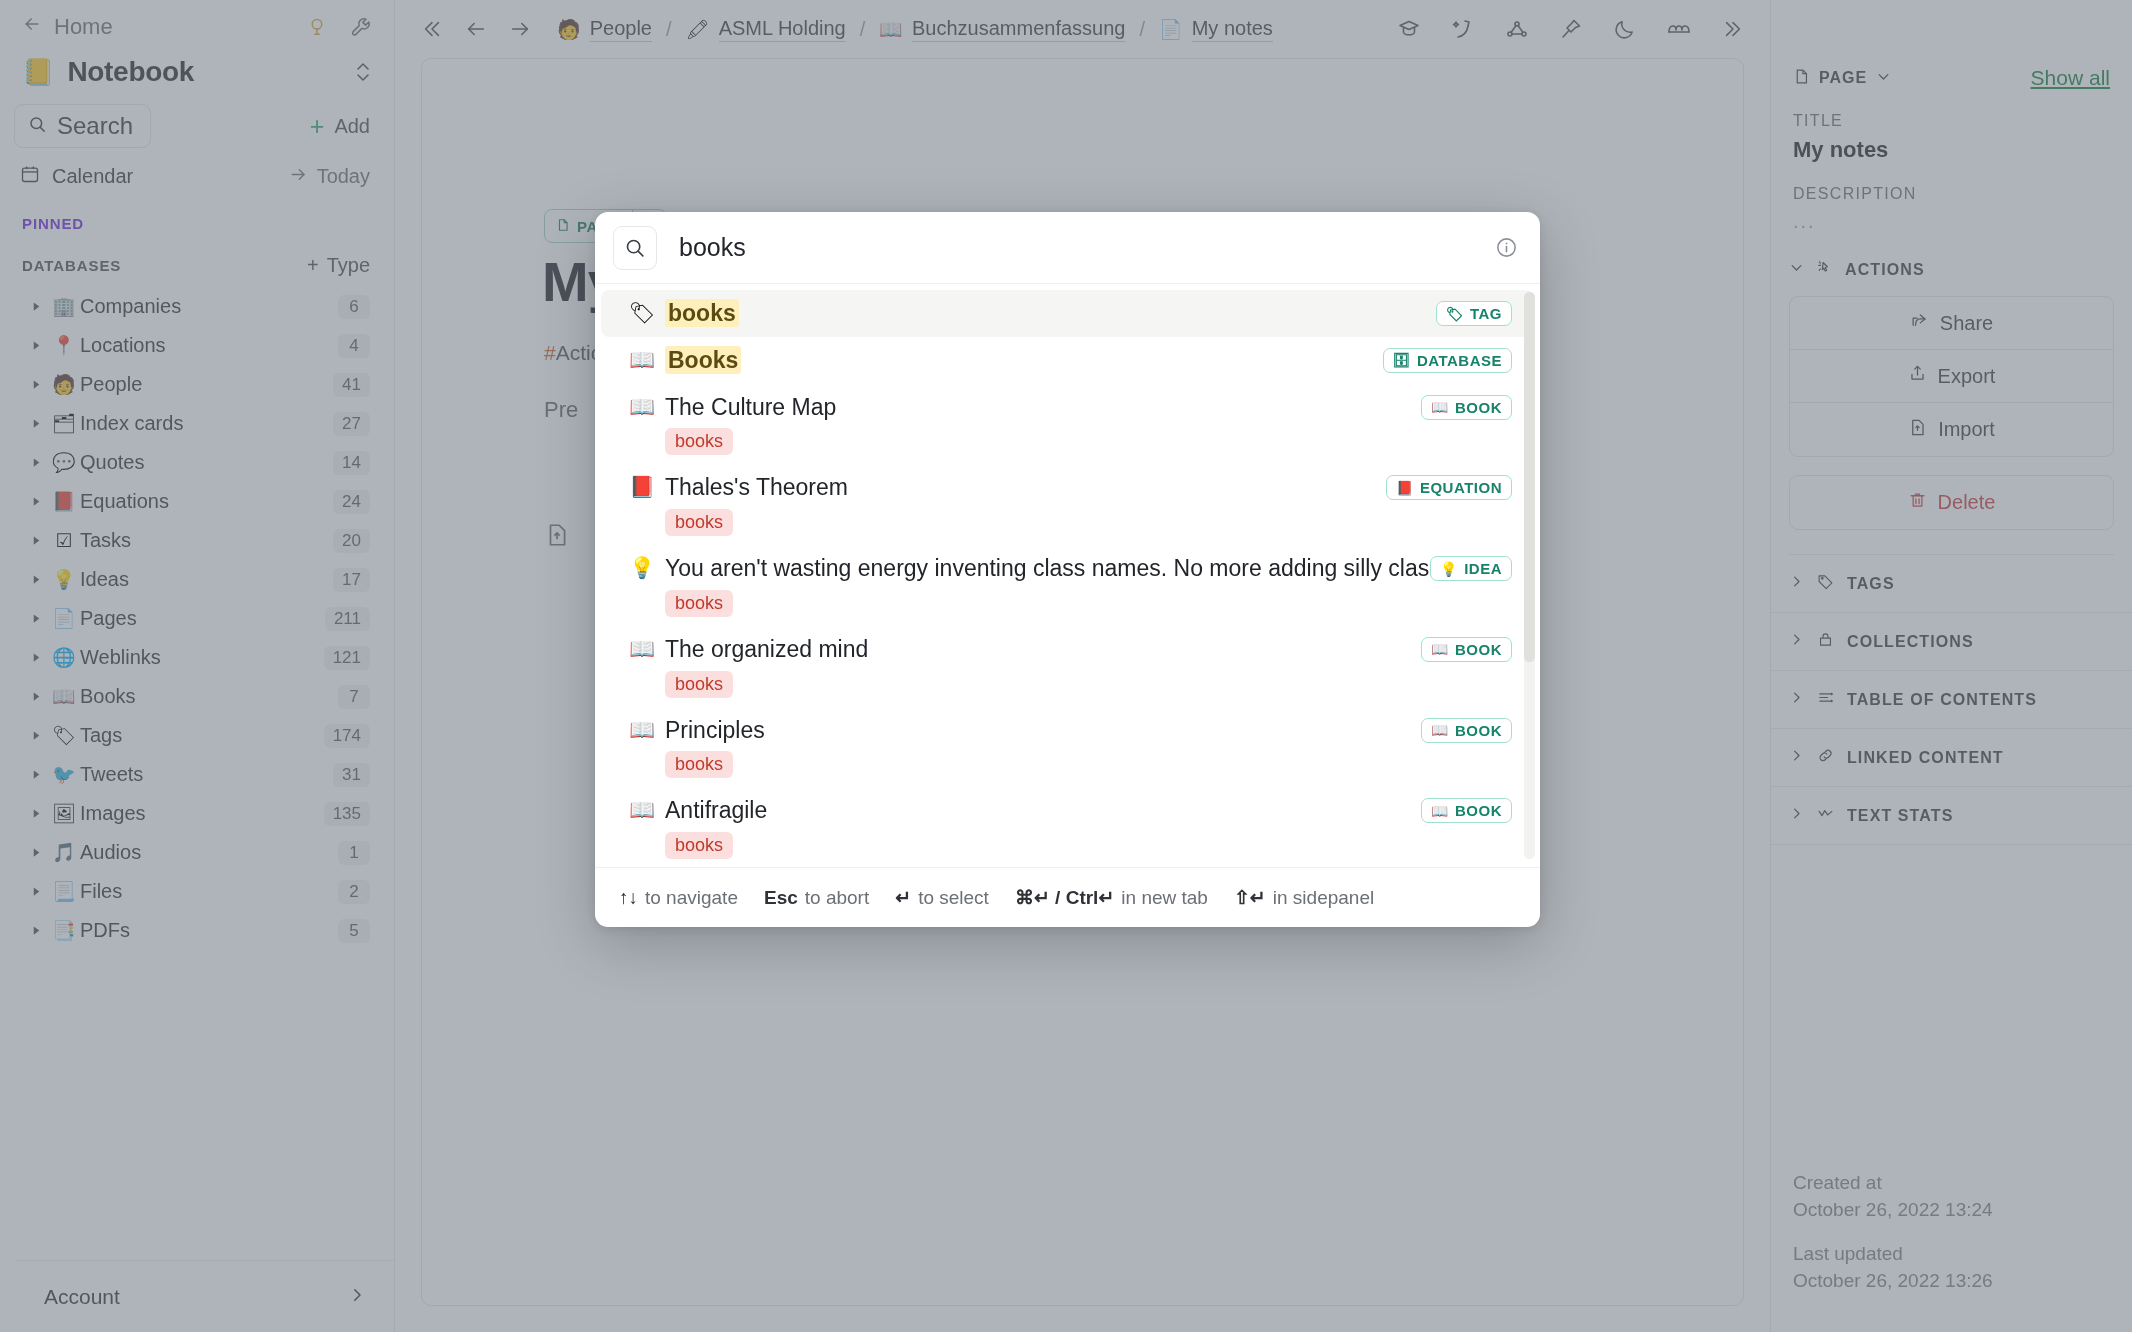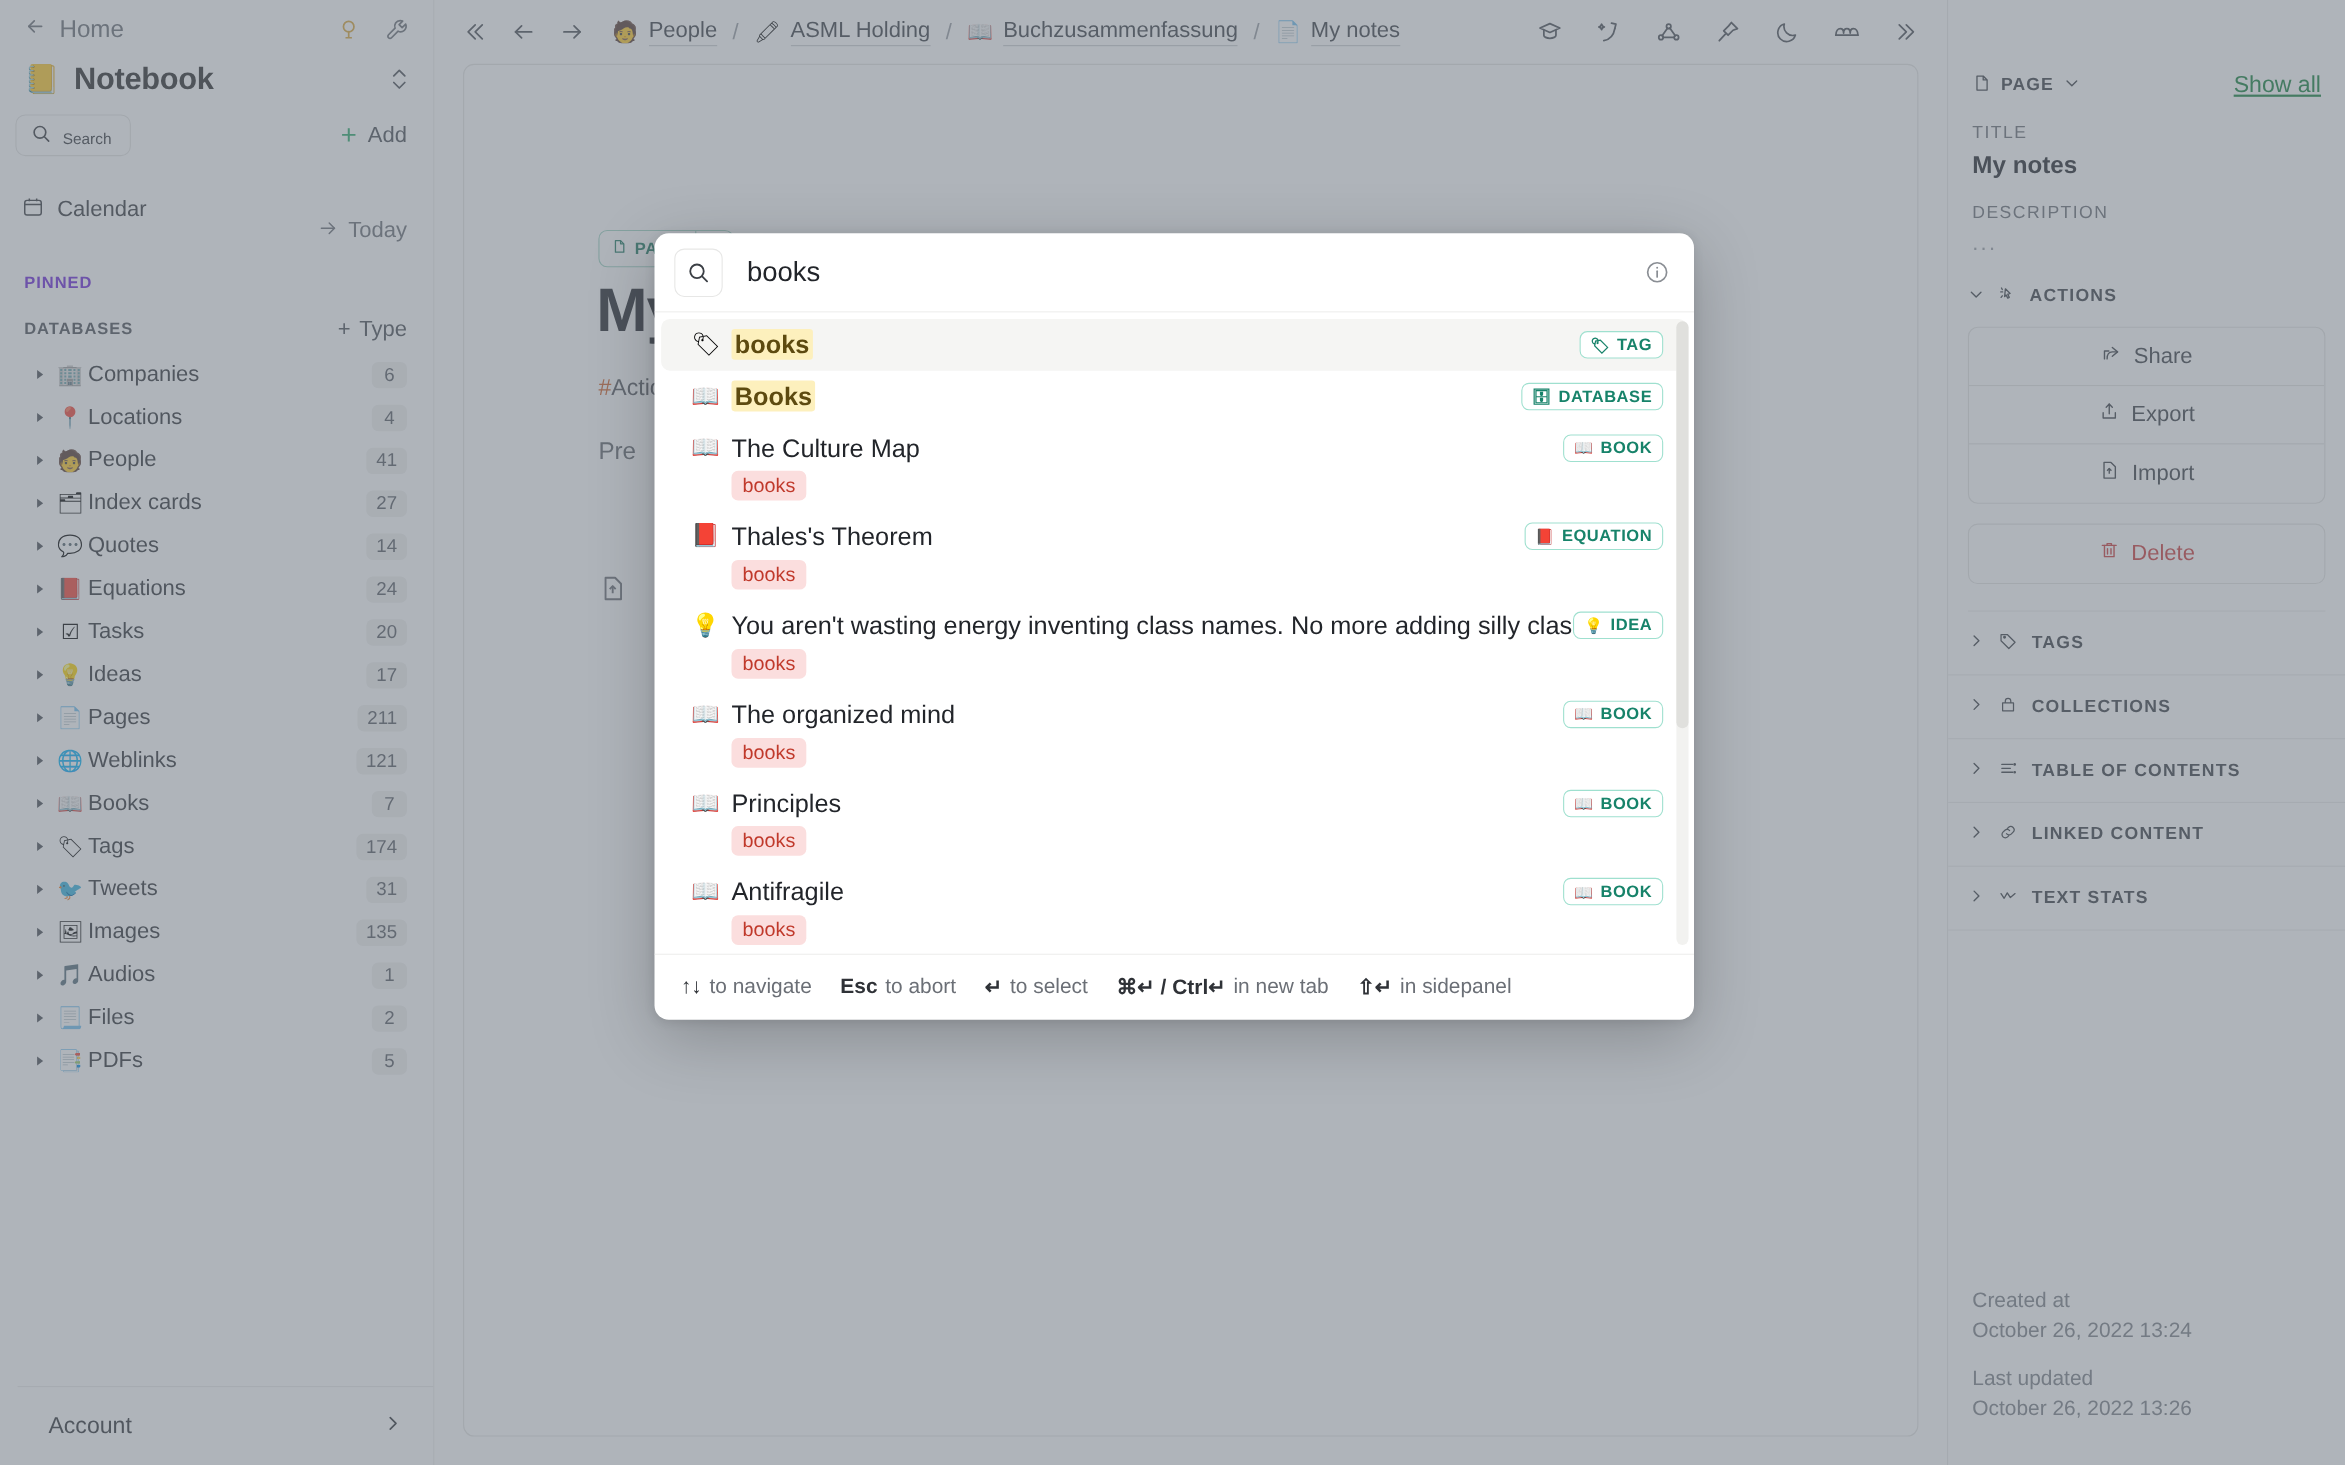--- a/index.html
+++ b/index.html
@@ -38,28 +38,28 @@
     padding: 10px 22px 6px 22px;
   }
   .sb-title { display:flex; align-items:center; gap:13px; }
   .sb-title .emoji { font-size:26px; line-height:1; }
   .sb-title .txt { font-size:28px; font-weight:bold; color:#2b2b2b; letter-spacing:-0.3px; }
 
   .sb-row2 { display:flex; align-items:center; justify-content:space-between; padding: 10px 24px 4px 14px; }
   .search-pill {
     display:flex; align-items:flex-end; gap:10px;
     border:1px solid #e4e4e3; border-radius:9px;
-    padding:7px 17px 7px 13px; font-size:14px; color:#35383d; cursor:pointer;
+    padding:7px 17px 7px 13px; font-size:24px; color:#35383d; cursor:pointer;
   }
   .add-btn { display:flex; align-items:center; gap:10px; font-size:20px; color:#4a4e55; cursor:pointer; }
   .add-plus { color:#2aa96a; font-size:25px; line-height:0.8; }
 
   .sb-row3 { display:flex; align-items:center; justify-content:space-between; padding: 12px 24px 4px 20px; }
   .cal-item { display:flex; align-items:center; gap:12px; font-size:20px; color:#35383d; cursor:pointer;}
-  .today-btn { display:flex; align-items:flex-start; gap:9px; font-size:20px; color:#6b6f76; cursor:pointer;margin-top:40px;}
+  .today-btn { display:flex; align-items:center; gap:9px; font-size:20px; color:#6b6f76; cursor:pointer;}
 
   .sb-section-label {
     font-size:15px; font-weight:bold; letter-spacing:0.9px; color:#6d28d9;
     padding: 22px 22px 4px 22px;
   }
   .sb-section-row {
     display:flex; align-items:center; justify-content:space-between;
     padding: 18px 24px 4px 22px;
   }
   .sb-section-row .lbl { font-size:15px; font-weight:bold; letter-spacing:0.9px; color:#4d5057; }

